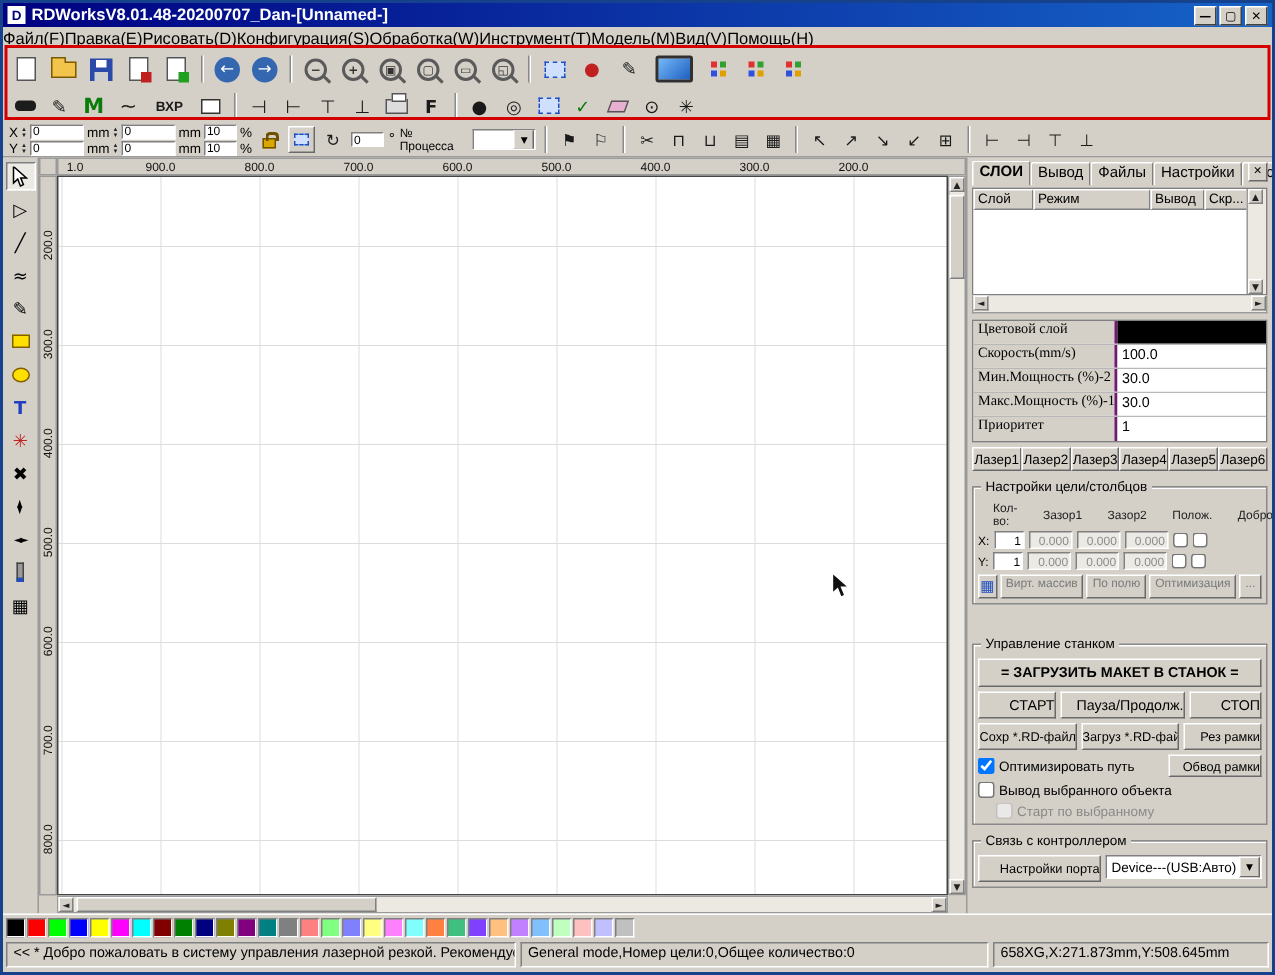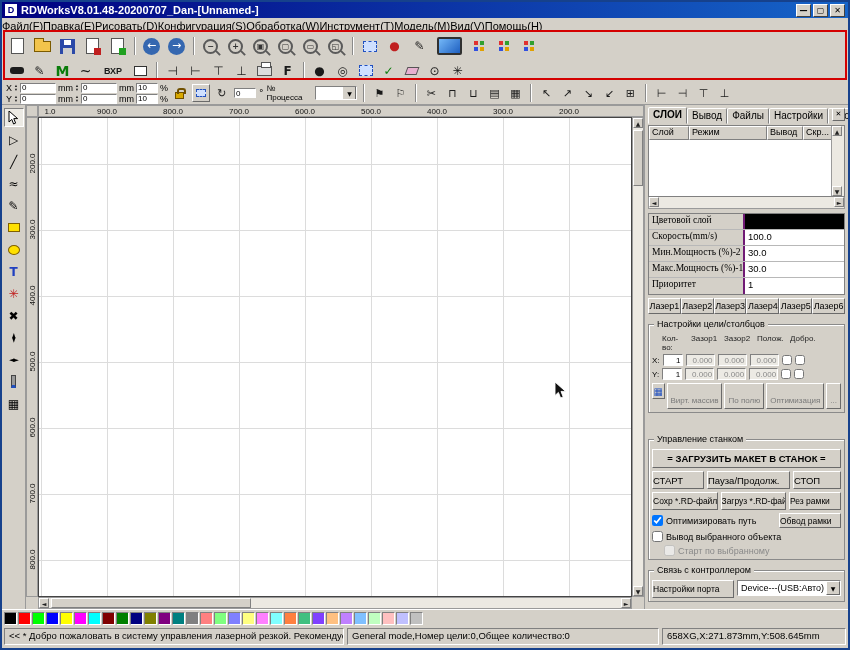--- a/index.html
+++ b/index.html
@@ -106,32 +106,32 @@
   .lhscroll{height:12px;background:#ece9e2;border:1px solid #9a9a9a;border-top:none;position:relative;}
   .props{margin-top:4px;border:1px solid #808080;background:#fff;}
   .prow{display:flex;height:16px;border-bottom:1px solid #b8b8b8;}
   .prow:last-child{border-bottom:none;}
   .plabel{width:96px;background:#d4d0c8;border-right:2px solid #701a75;padding:1px 3px;font-size:9.5px;white-space:nowrap;overflow:hidden;font-family:Liberation Serif, serif;}
   .pval{flex:1;background:#fff;padding:1px 3px;font-size:9.5px;}
   .lasers{display:flex;margin-top:3px;}
   .laser{flex:1;font-size:9px;height:16px;text-align:center;line-height:14px;white-space:nowrap;overflow:hidden;}
   .group{position:relative;border:1px solid #8a8a8a;box-shadow:inset 1px 1px 0 #fff;margin-top:10px;padding:8px 3px 3px;}
   .gtitle{position:absolute;top:-6px;left:5px;background:#d4d0c8;font-size:9px;padding:0 3px;white-space:nowrap;}
-  .ahead{display:flex;gap:3px;font-size:8px;color:#222;margin:1px 0 1px 10px;}
+  .ahead{display:flex;gap:17px;font-size:8px;color:#222;margin:1px 0 1px 10px;align-items:center;}
   .ahead span{display:inline-block;}
   .arow{display:flex;align-items:center;gap:3px;margin-top:2px;font-size:8px;}
   .ain{width:29px;height:12px;font-size:8px;border:1px solid;border-color:#808080 #fff #fff #808080;background:#eceae4;color:#8a8a8a;text-align:right;padding:0 1px;}
   .ain.num{width:20px;background:#fff;color:#000;}
   .acb{width:10px;height:10px;}
   .abtns{display:flex;gap:2px;margin-top:3px;}
-  .abtn{height:16px;font-size:8px;padding:12px 3px;color:#7a7a7a;white-space:nowrap;}
+  .abtn{height:16px;font-size:8px;padding:0 3px;color:#7a7a7a;white-space:nowrap;}
   .aicon{width:22px;height:16px;display:flex;align-items:center;justify-content:center;font-size:10px;color:#2050c0;}
   .mload{width:100%;height:19px;font-weight:bold;font-size:9.5px;margin-top:1px;white-space:nowrap;overflow:hidden;}
   .mrow{display:flex;gap:3px;margin-top:3px;}
-  .mbtn{height:18px;font-size:9.5px;white-space:nowrap;overflow:hidden;text-align:left;}
+  .mbtn{height:18px;font-size:9.5px;white-space:nowrap;overflow:hidden;text-align:right;}
   .mbtn.sm{font-size:8.5px;}
   .crow{display:flex;align-items:center;gap:3px;margin-top:3px;font-size:9px;white-space:nowrap;}
   .crow input{width:11px;height:11px;}
   .gray{color:#8a8a8a;}
   .combo{height:16px;border:1px solid;border-color:#808080 #fff #fff #808080;background:#fff;display:flex;align-items:center;font-size:9px;padding-left:3px;overflow:hidden;white-space:nowrap;}
   .dropbtn{margin-left:auto;width:14px;height:14px;font-size:6px;text-align:center;line-height:13px;flex:0 0 auto;}
 
   
   .palette{position:absolute;left:0;top:607px;right:0;height:17px;background:#d4d0c8;display:flex;align-items:center;padding-left:2px;border-top:1px solid #fff;}
   .sw{width:13px;height:13px;border:1px solid;border-color:#808080 #fff #fff #808080;margin-right:1px;flex:0 0 auto;}

